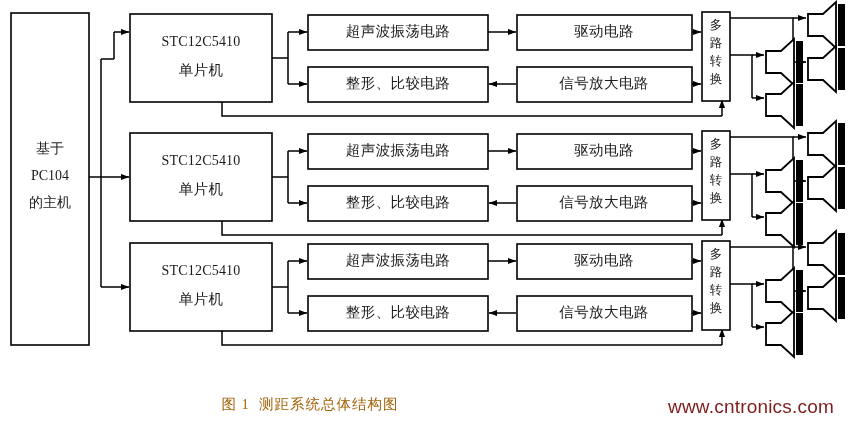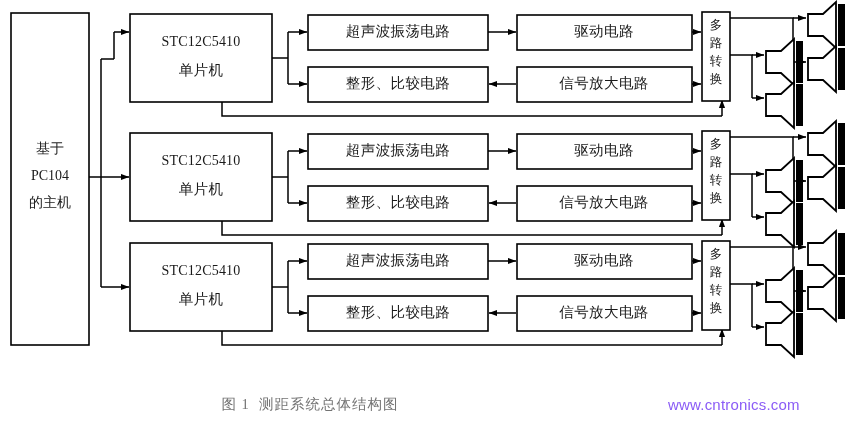--- a/index.html
+++ b/index.html
@@ -15,28 +15,28 @@
   .lbl{
     font-family:"Liberation Serif","DejaVu Serif",serif;
     fill:#1a1a1a;text-anchor:middle;dominant-baseline:middle;
   }
   .lbl-cn{font-size:14.5px;letter-spacing:0.4px;}
   .lbl-mcu{font-size:14px;letter-spacing:0.2px;}
   .lbl-host{font-size:14px;}
   .lbl-mux{font-size:12.5px;}
   .caption{
     position:absolute;left:0;top:395px;width:620px;text-align:center;
-    font-size:14.5px;color:#737373;letter-spacing:1px;
+    font-size:14.5px;color:#a16207;letter-spacing:1px;
     font-family:"Liberation Serif","DejaVu Serif",serif;
     white-space:pre;
   }
   .watermark{
     position:absolute;left:668px;top:396px;
     font-family:"Liberation Sans","DejaVu Sans",sans-serif;
-    font-size:15px;color:#8b5cf6;letter-spacing:0.2px;white-space:nowrap;
+    font-size:19px;color:#7f1d1d;letter-spacing:0.2px;white-space:nowrap;
   }
 </style>
 </head>
 <body>
 
 <svg id="diagram" viewBox="0 0 853 422">
   <defs>
     <marker id="arw" markerWidth="9" markerHeight="9" refX="8.4" refY="3.2" orient="auto" markerUnits="userSpaceOnUse">
       <path d="M0,0 L8.6,3.2 L0,6.4 z" fill="#000000"></path>
     </marker>

